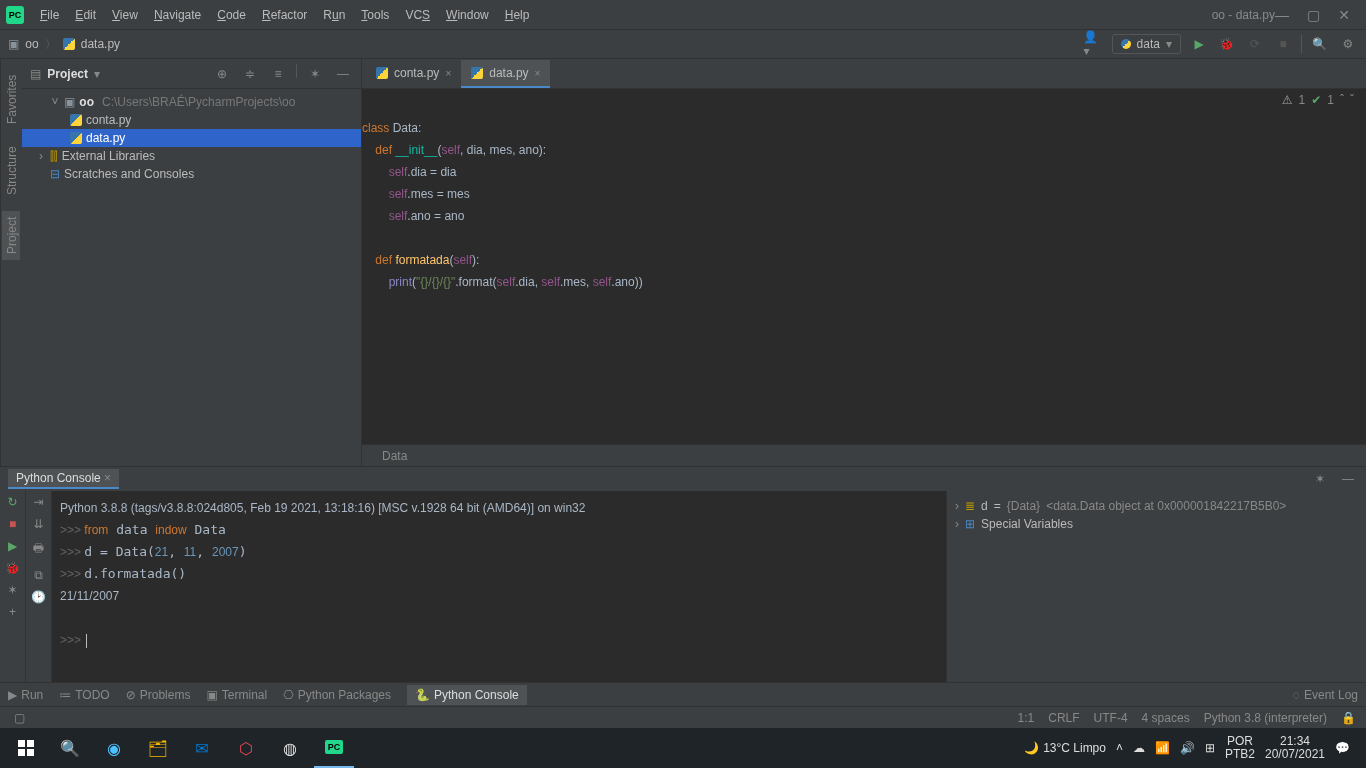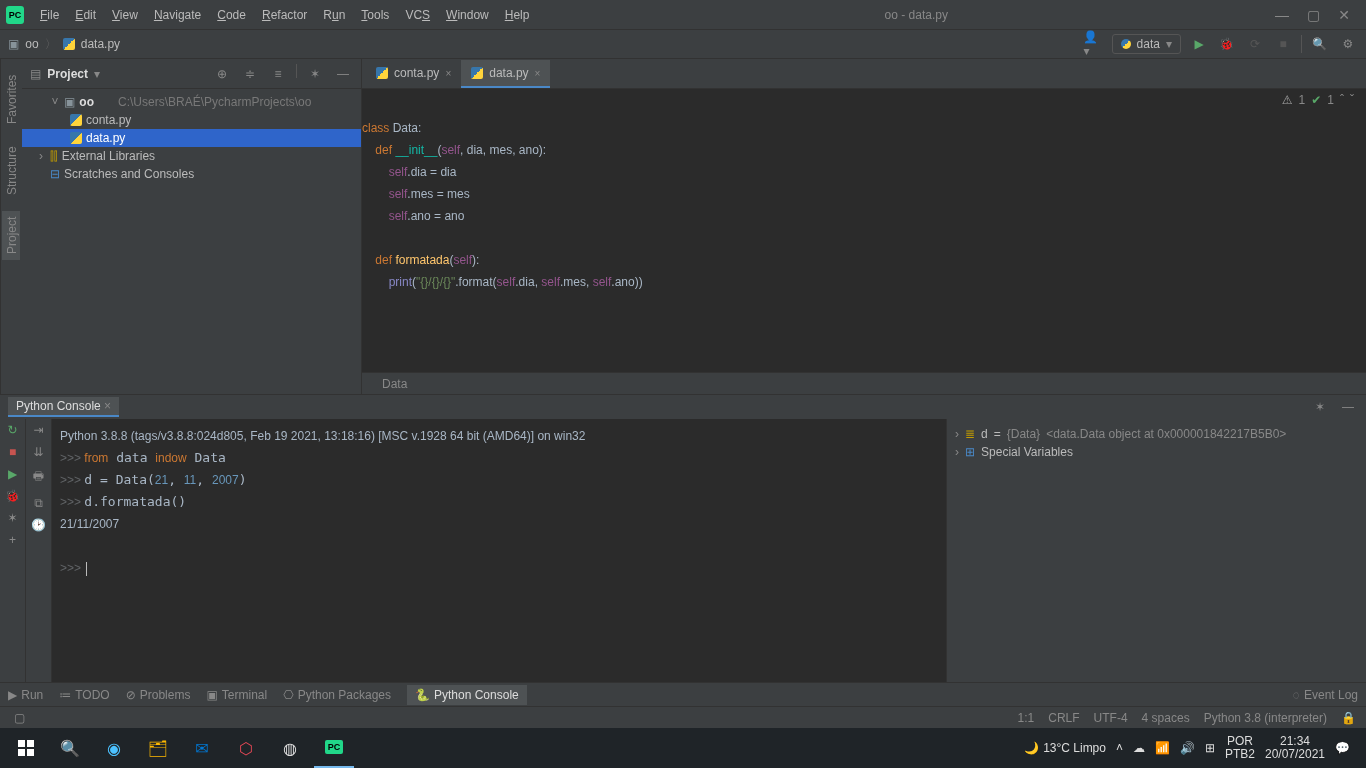--- a/index.html
+++ b/index.html
@@ -1,21 +1,21 @@
 <!DOCTYPE html>
 <html><head>
 <meta charset="utf-8">
 <style>
 *{margin:0;padding:0;box-sizing:border-box;font-family:"Segoe UI",Arial,sans-serif;font-size:12px;user-select:none}
 body{width:1366px;height:768px;background:#3c3f41;color:#bbb;overflow:hidden;display:flex;flex-direction:column}
 .titlebar{height:30px;background:#3c3f41;display:flex;align-items:center;padding:0 6px;border-bottom:1px solid #323232}
 .pc-icon{width:18px;height:18px;background:#21d789;border-radius:3px;display:flex;align-items:center;justify-content:center;color:#000;font-weight:bold;font-size:9px;margin-right:8px}
 .menu-item{padding:4px 8px;color:#bbb;cursor:pointer}
 .menu-item .u{text-decoration:underline}
-.title-center{flex:1;text-align:center;padding-left:20px;color:#888}
+.title-center{flex:1;text-align:right;padding-left:20px;color:#888}
 .win-controls{display:flex;gap:18px;padding-right:10px;color:#888}
 .win-btn{cursor:pointer;font-size:14px}
 .navbar{height:29px;background:#3c3f41;display:flex;align-items:center;padding:0 8px;border-bottom:1px solid #323232}
 .breadcrumb{display:flex;align-items:center;gap:6px;color:#bbb}
 .nav-spacer{flex:1}
 .nav-right{display:flex;align-items:center;gap:8px}
 .run-config{background:#3c3f41;border:1px solid #555;padding:2px 8px;border-radius:3px;display:flex;align-items:center;gap:6px;color:#bbb}
 .py-dot{width:10px;height:10px;border-radius:50%;background:linear-gradient(135deg,#3776ab 50%,#ffd43b 50%)}
 .ico-btn{width:20px;height:20px;display:flex;align-items:center;justify-content:center;cursor:pointer;color:#888}
 .play{color:#59a869}
@@ -48,21 +48,21 @@
 .fn{color:#ffc66d}
 .fn-dunder{color:#14b8a6}
 .self{color:#94558d}
 .str{color:#6a8759}
 .num{color:#6897bb}
 .builtin{color:#8888c6}
 .editor-status{position:absolute;top:4px;right:12px;display:flex;gap:6px;color:#888;font-size:11px;align-items:center}
 .warn-ico{color:#aaa}
 .check-ico{color:#59a869}
 .breadcrumb-bar{height:22px;background:#3c3f41;color:#888;display:flex;align-items:center;padding-left:20px;border-top:1px solid #323232}
-.console-panel{height:288px;background:#3c3f41;border-top:1px solid #323232;display:flex;flex-direction:column}
+.console-panel{height:216px;background:#3c3f41;border-top:1px solid #323232;display:flex;flex-direction:column}
 .console-header{height:24px;display:flex;align-items:center;padding:0 8px;gap:8px}
 .console-tab{padding:2px 8px;background:#4e5254;color:#ddd;border-bottom:2px solid #4a88c7}
 .console-body{flex:1;display:flex;min-height:0}
 .console-tools{width:26px;background:#3c3f41;border-right:1px solid #323232;display:flex;flex-direction:column;align-items:center;padding-top:4px;gap:8px;color:#888}
 .ct-item{cursor:pointer}
 .ct-green{color:#59a869}
 .ct-red{color:#c75450}
 .console-mid{width:26px;background:#3c3f41;display:flex;flex-direction:column;align-items:center;padding-top:4px;gap:8px;color:#888;border-right:1px solid #323232}
 .console-out{flex:1;background:#2b2b2b;font-family:Consolas,monospace;font-size:13px;color:#a9b7c6;padding:6px 8px;line-height:22px;white-space:pre;overflow:auto}
 .prompt{color:#606366}
@@ -152,21 +152,21 @@
         <span style="width:1px;height:14px;background:#555"></span>
         <span class="ico-btn">✶</span>
         <span class="ico-btn">—</span>
       </div>
     </div>
     <div class="tree">
       <div class="tree-item indent1">
         <span class="chevron">˅</span>
           <span class="folder-ico">▣</span>
         <b style="color:#ddd">oo</b>
-        <span class="dim" style="color:#787878;margin-left:20px">C:\Users\BRAÉ\PycharmProjects\oo</span>
+        <span class="dim" style="color:#787878;margin-left:4px">C:\Users\BRAÉ\PycharmProjects\oo</span>
       </div>
       <div class="tree-item indent2">
           <span class="py-ico"></span>
           <span>conta.py</span>
         </div>
       <div class="tree-item indent2 selected">
           <span class="py-ico"></span>
           <span>data.py</span>
         </div>
       <div class="tree-item" style="padding-left:14px">

